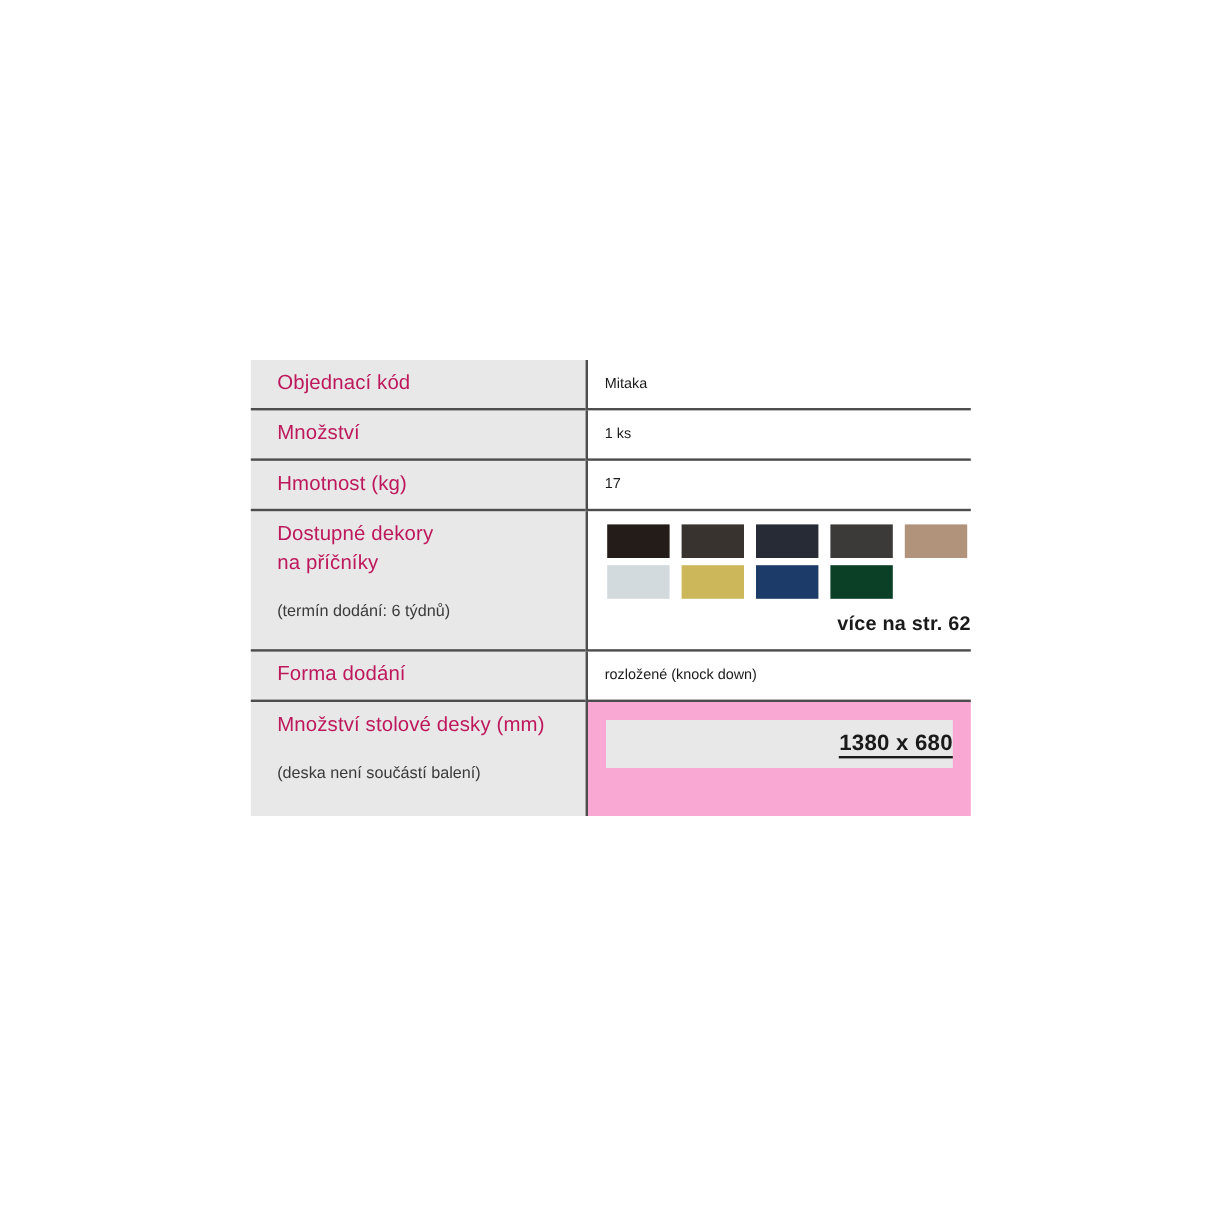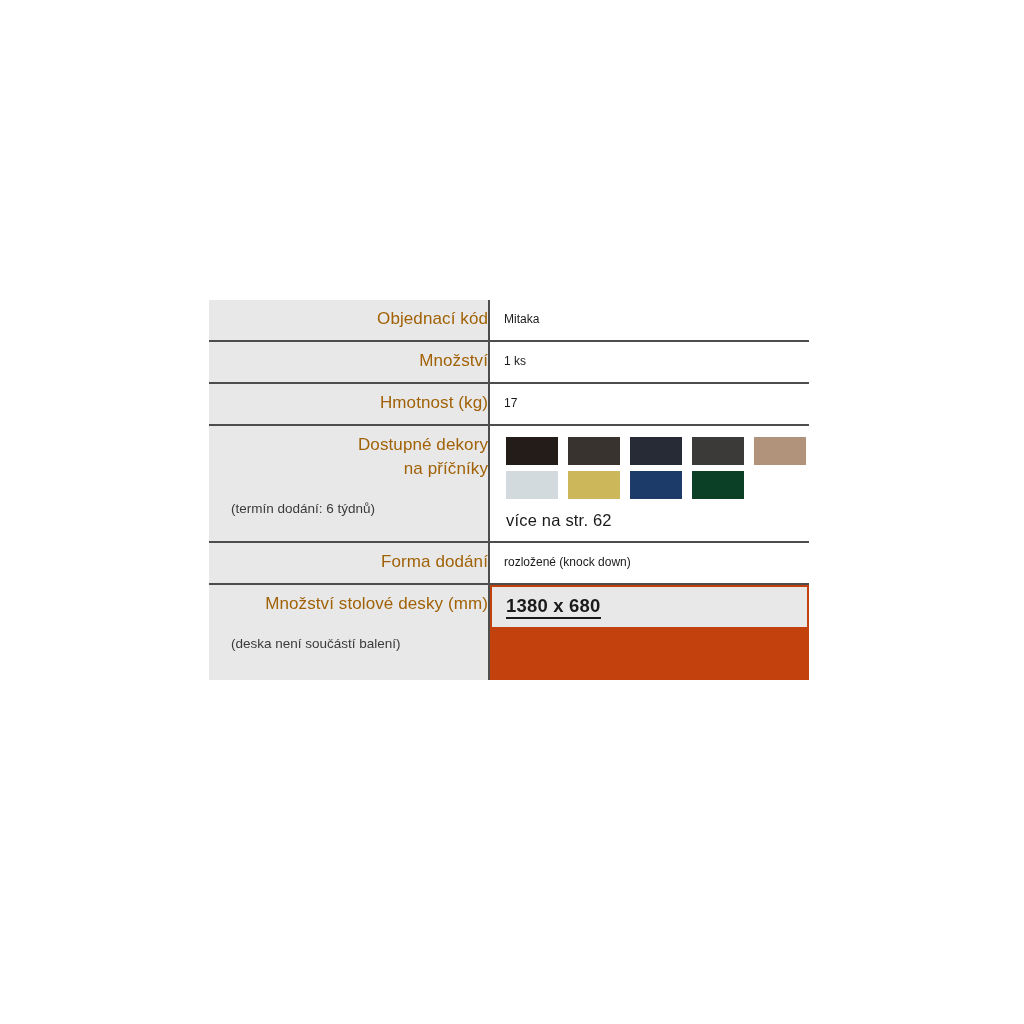--- a/index.html
+++ b/index.html
@@ -45,23 +45,22 @@
   td.value-cell {
     width: 320px;
     background: #ffffff;
     padding: 7px 0 9px 14px !important;
     box-sizing: border-box;
   }
 
   .label-main {
     font-size: 17px;
     line-height: 24px;
-    color: #a16207;
+    color: #be185d;
     letter-spacing: .1px;
-    text-align: right;
   }
   .label-sub {
     font-size: 13.5px;
     line-height: 20px;
     color: #3a3a3a;
     margin-top: 18px;
   }
   .value-main {
     font-size: 12px;
     line-height: 24px;
@@ -71,22 +70,23 @@
     font-size: 17px;
     line-height: 23px;
     color: #1a1a1a;
   }
 
   
   tr.row-tabletop td.label-cell {
     padding-bottom: 26px !important;
   }
   tr.row-tabletop td.value-cell {
-    background: #c2410c;
-    padding: 2px !important;
+    background: #f9a8d4;
+    padding: 15px !important;
+    text-align: right;
   }
   .value-band {
     background: #e8e8e8;
     padding: 8px 0 8px 14px;
   }
   .value-strong {
     font-size: 18.5px;
     font-weight: bold;
     letter-spacing: .2px;
     border-bottom: 2px solid #1a1a1a;
@@ -102,24 +102,25 @@
     width: 310px;
     margin: 4px 0 0 2px;
   }
   .swatch {
     width: 52px;
     height: 28px;
     margin: 0 10px 6px 0;
   }
   .more-link {
     font-size: 16.5px;
-    font-weight: normal;
+    font-weight: bold;
     color: #1a1a1a;
     margin: 6px 0 2px 2px;
     letter-spacing: .2px;
+    text-align: right;
   }
 </style>
 </head>
 <body>
 
 <table id="spec-table">
   <tbody>
 
     <tr class="spec-row">
       <td class="label-cell">

